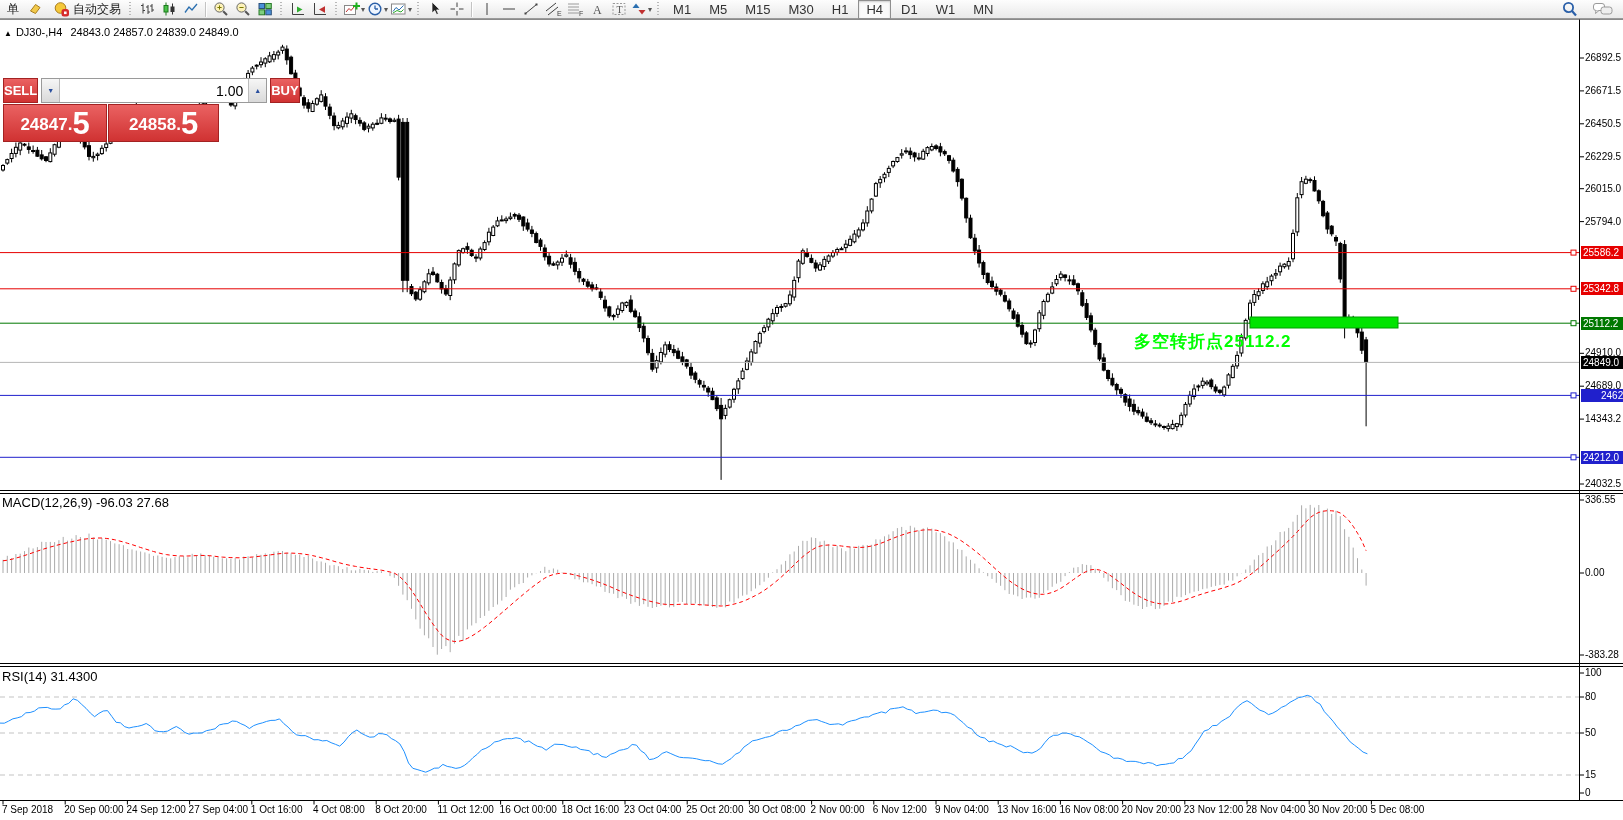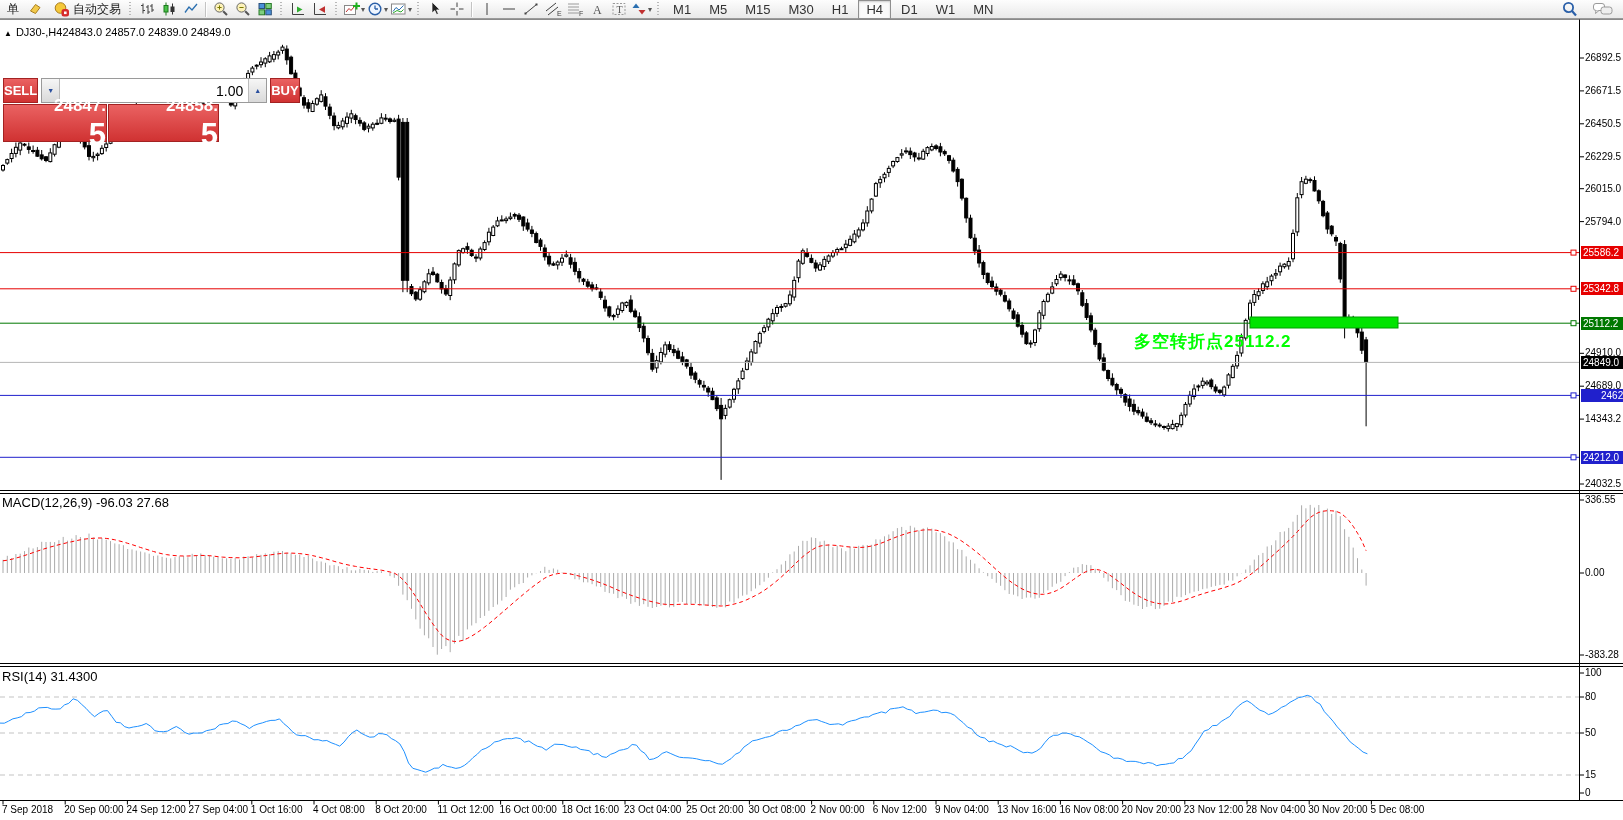--- a/index.html
+++ b/index.html
@@ -18,38 +18,38 @@
         background-size:2px 100%;background-position:2px 0;background-repeat:no-repeat;}
   .vsep{width:1px;height:15px;background:#c3c3c3;border-right:1px solid #fff;margin:0 3px;}
   .dd{font-size:8px;color:#555;margin-left:1px;}
   .tf{font-size:13px;color:#333;padding:1px 7px;margin:0 1px;border:1px solid transparent;}
   .tf.active{border:1px solid #8f8f8f;background:#fafafa;box-shadow:inset 0 1px 2px rgba(0,0,0,.18);}
   #right-icons{margin-left:auto;margin-right:8px;display:flex;gap:10px;}
   
   #chart-svg{position:absolute;left:0;top:0;}
   #chart-title{position:absolute;left:4px;top:26px;font-size:11px;color:#000;white-space:nowrap;}
   #chart-title .tri{font-size:8px;margin-right:4px;}
-  #chart-title b{font-weight:normal;}
+  #chart-title b{font-weight:normal;margin-right:8px;}
   
   #trade-panel{position:absolute;left:3px;top:43px;width:216px;margin-top:35px;}
   .tp-row1{display:flex;height:25px;}
   .redbtn{background:linear-gradient(#ea6262,#d03232);border:1px solid #a32222;color:#fff;
           font-size:13px;font-weight:bold;display:flex;align-items:center;justify-content:center;
           box-sizing:border-box;}
   #sell-btn{width:46px;margin-right:3px;}
   #buy-btn{width:50px;margin-left:3px;}
   #vol-box{flex:1;display:flex;border:1px solid #9a9a9a;background:#fff;box-sizing:border-box;}
   .spin{width:17px;background:linear-gradient(#f6f6f6,#d9d9d9);border:0;display:flex;align-items:center;
         justify-content:center;font-size:7px;color:#2a4f9e;}
   #vol-down{border-right:1px solid #bbb}
   #vol-up{border-left:1px solid #bbb}
   #vol-input{flex:1;border:0;outline:none;text-align:right;font-size:14px;padding-right:5px;
              font-family:"Liberation Sans",sans-serif;color:#000;min-width:10px;}
   .tp-row2{display:flex;height:38px;margin-top:1px;}
-  .bigprice{display:flex;align-items:flex-end;justify-content:center;color:#fff;padding-bottom:2px;flex-direction:column;}
+  .bigprice{display:flex;align-items:flex-end;justify-content:center;color:#fff;padding-bottom:2px;}
   #sell-price{width:104px;margin-right:1px;}
   #buy-price{width:111px;}
   .bp-small{font-size:17px;font-weight:bold;line-height:22px;margin-bottom:3px;}
   .bp-big{font-size:31px;font-weight:bold;line-height:30px;}
   
   #annotation{position:absolute;left:1134px;top:330px;font-size:17px;font-weight:bold;
               white-space:nowrap;letter-spacing:1px;}
   
   .pane-label{position:absolute;left:2px;font-size:13px;color:#000;white-space:nowrap;}
   

